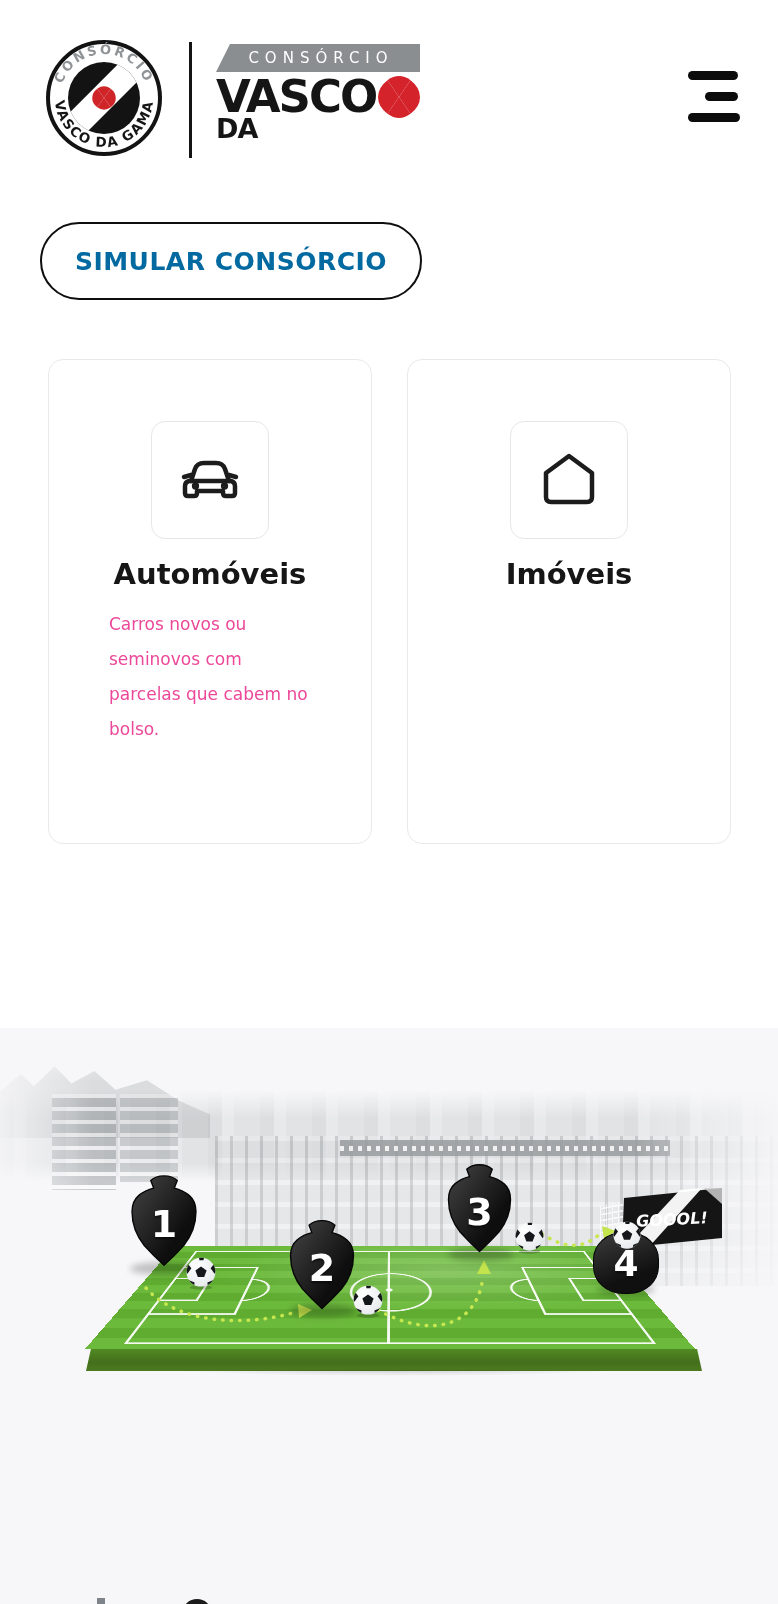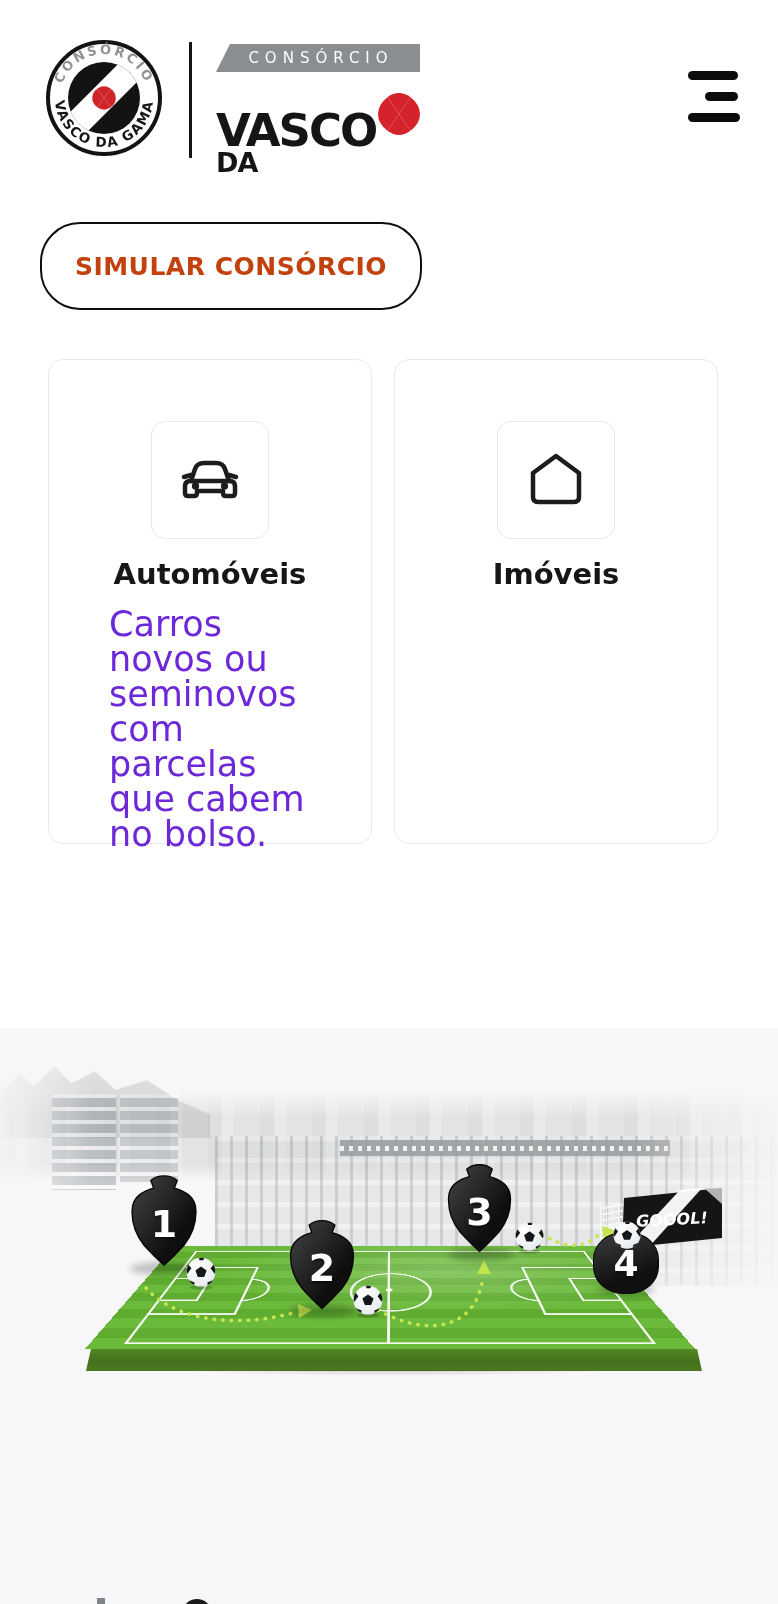--- a/index.html
+++ b/index.html
@@ -7,43 +7,43 @@
         font-family:"DejaVu Sans","Liberation Sans",sans-serif;color:#121212;}
 
   
   .badge{position:absolute;left:44px;top:33px;width:120px;height:130px;}
   .logo-divider{position:absolute;left:189px;top:42px;width:3px;height:116px;background:#141414;}
   .wordmark{position:absolute;left:216px;top:44px;width:210px;}
   .wm-banner{width:204px;height:28px;background:#8a8e90;display:flex;align-items:center;justify-content:center;
              clip-path:polygon(14px 0,100% 0,100% 100%,0 100%);}
   .wm-banner span{color:#fff;font-size:15px;letter-spacing:6px;font-weight:500;padding-left:6px;}
   .wm-line1{display:flex;align-items:center;margin-top:2px;}
-  .wm-vasco{font-size:45px;font-weight:800;letter-spacing:-2px;line-height:1;color:#151515;margin-top:34px;}
+  .wm-vasco{font-size:45px;font-weight:800;letter-spacing:-2px;line-height:1;color:#151515;}
   .wm-cross{width:42px;height:42px;margin-left:2px;}
   .wm-line2{display:flex;align-items:flex-end;margin-top:-6px;}
   .wm-da{font-size:27px;font-weight:800;letter-spacing:-1px;color:#151515;}
   .wm-gama{font-size:43px;font-weight:800;letter-spacing:-2px;line-height:1;color:#151515;}
   .hamburger{position:absolute;left:688px;top:70px;width:52px;height:52px;cursor:pointer;background:none;border:none;padding:0;}
   .hamburger i{display:block;height:9px;border-radius:5px;background:#0c0c0c;}
   .hamburger i:nth-child(1){width:50px;}
   .hamburger i:nth-child(2){width:33px;margin:12px 0 12px 17px;}
   .hamburger i:nth-child(3){width:52px;}
 
   
-  .cta-btn{position:absolute;left:40px;top:222px;width:382px;height:88px;background:#fff;
+  .cta-btn{position:absolute;left:40px;top:222px;width:382px;height:78px;background:#fff;
            border:2.5px solid #0e0e0e;border-radius:40px;font-family:inherit;
-           font-size:25px;font-weight:700;color:#c2410c;letter-spacing:.5px;cursor:pointer;}
-
-  
-  .cards{position:absolute;left:48px;top:359px;display:flex;gap:22px;}
+           font-size:25px;font-weight:700;color:#0369a1;letter-spacing:.5px;cursor:pointer;}
+
+  
+  .cards{position:absolute;left:48px;top:359px;display:flex;gap:35px;}
   .card{width:322px;height:483px;background:#fff;border:1.5px solid #e8e9ea;border-radius:15px;position:relative;cursor:pointer;}
   .icon-tile{position:absolute;left:50%;transform:translateX(-50%);top:61px;width:116px;height:116px;
              border:1.5px solid #e6e7e8;border-radius:14px;background:#fff;display:flex;align-items:center;justify-content:center;}
   .card-title{position:absolute;left:0;right:0;top:197px;text-align:center;font-size:29px;font-weight:800;color:#161616;}
-  .card-desc{position:absolute;left:0;right:0;top:247px;padding:0 56px 0 60px;font-size:35px;line-height:35px;color:#6d28d9;}
+  .card-desc{position:absolute;left:0;right:0;top:247px;padding:0 56px 0 60px;font-size:17px;line-height:35px;color:#ec4899;}
 
   
   .how-section{position:absolute;left:0;top:1028px;width:778px;height:576px;background:#f7f7f9;overflow:hidden;}
 
   
   .bk{position:absolute;pointer-events:none;}
   .hill{left:0;top:32px;width:210px;height:78px;background:#b8bbbc;opacity:.45;
         clip-path:polygon(0 100%,0 40%,10% 18%,16% 34%,26% 8%,34% 30%,45% 14%,55% 38%,70% 26%,85% 52%,100% 70%,100% 100%);}
   .city{left:0;top:62px;width:778px;height:92px;opacity:.28;
         background:repeating-linear-gradient(90deg,#9aa0a2 0 14px,#c4c8c9 14px 26px,#adb2b4 26px 52px);

